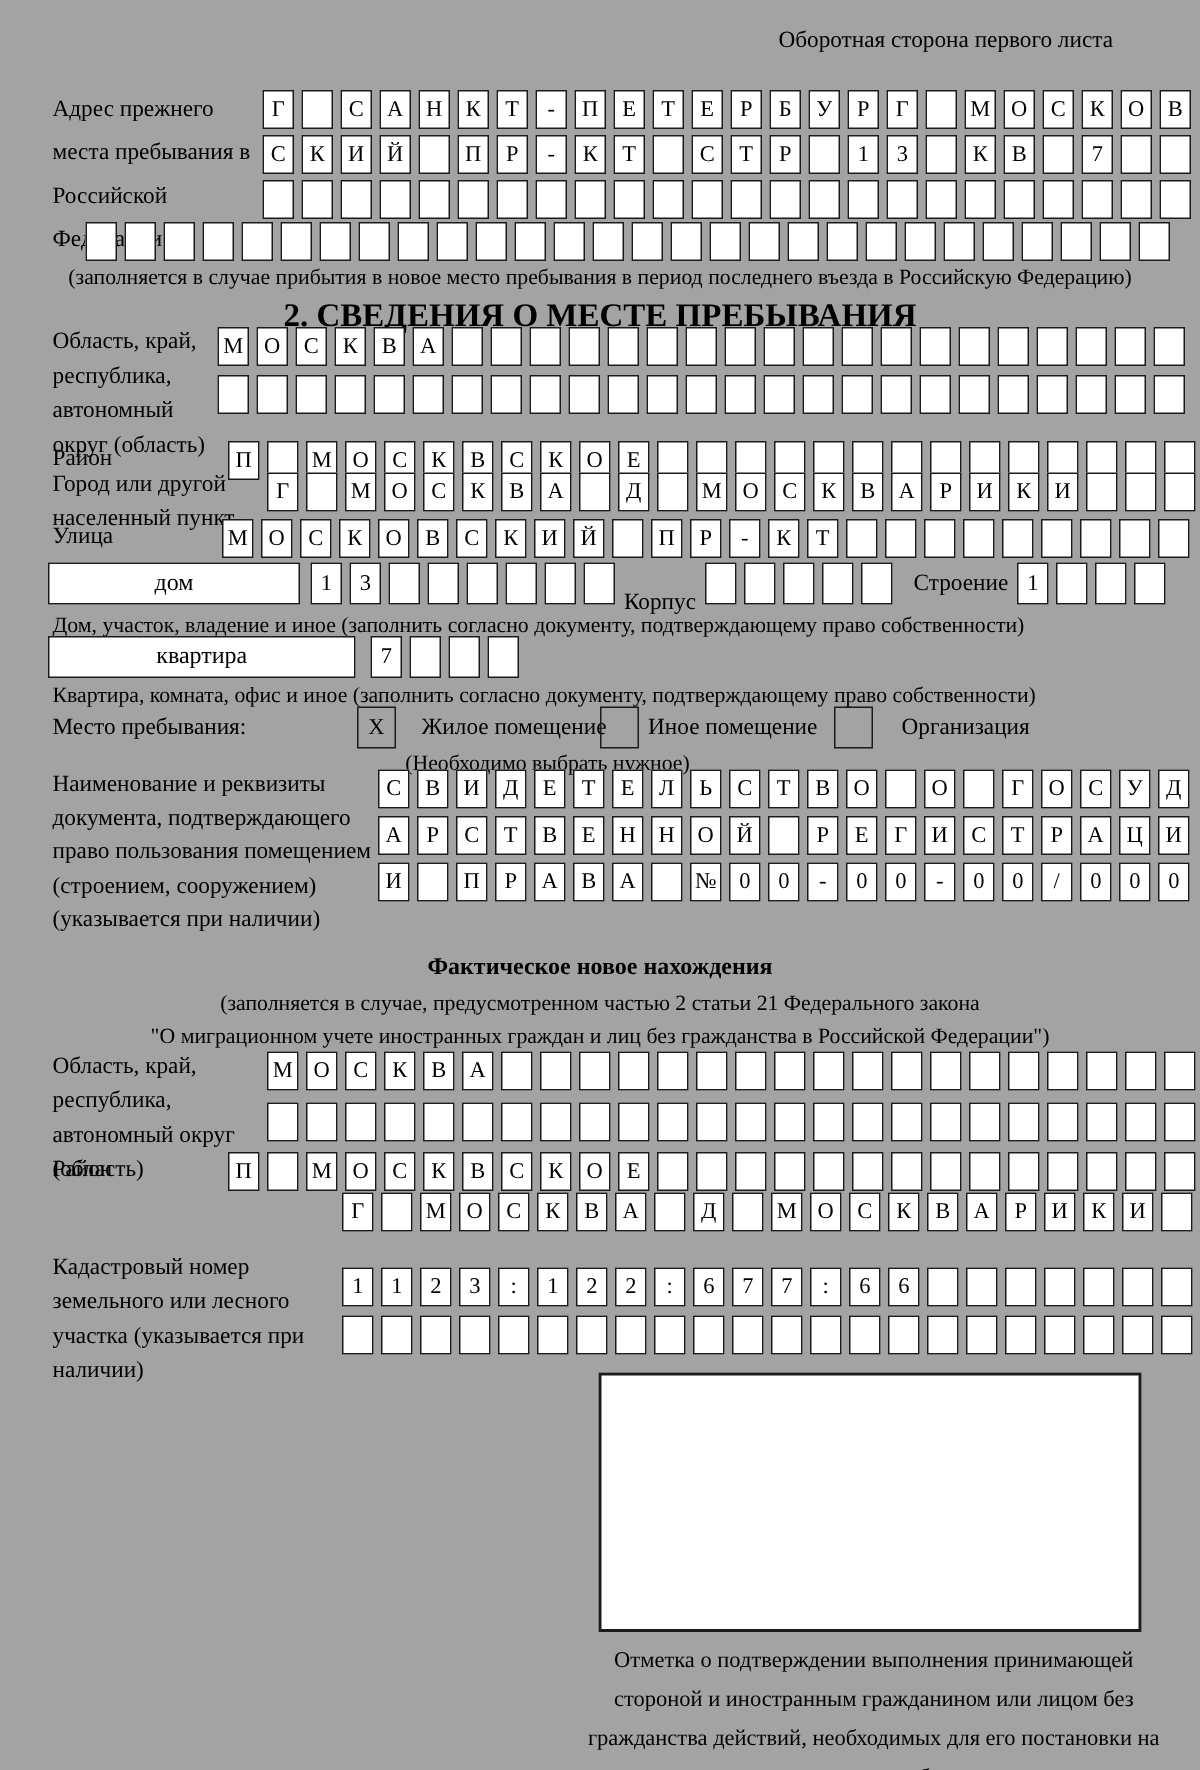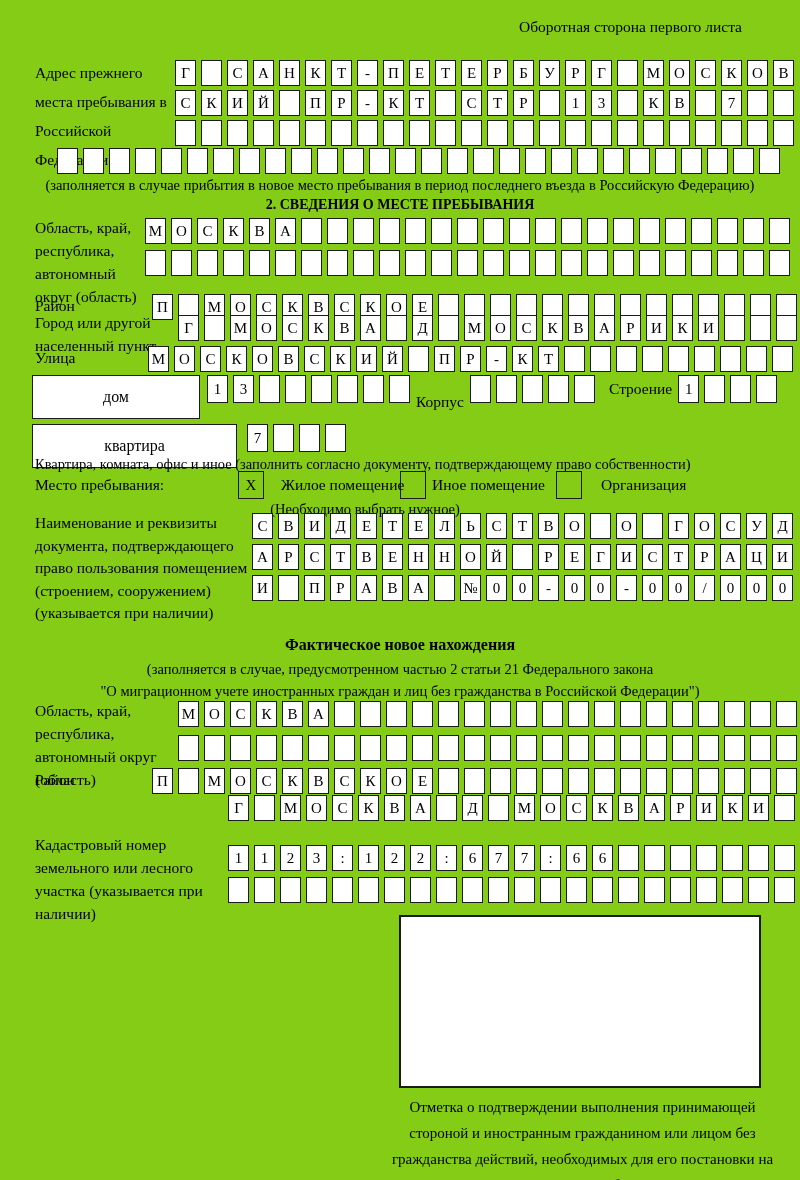--- a/index.html
+++ b/index.html
@@ -1,31 +1,31 @@
 <!DOCTYPE html>
 <html><head>
 <meta charset="utf-8">
 <style>
   html,body{margin:0;padding:0;background:#ffffff;}
   .page{
-    position:relative;width:800px;height:1180px;background:#84cc16;color:#000;
+    position:relative;width:800px;height:1180px;background:#a3a3a3;color:#000;
     font-family:"Liberation Serif","DejaVu Serif",serif;font-size:15.5px;overflow:hidden;
   }
   .abs{position:absolute;}
   .label{line-height:23px;}
   .cells{display:flex;gap:5px;}
   .box{
     flex:0 0 21px;width:21px;height:26px;box-sizing:border-box;
     border:1.6px solid #1b1b1b;background:#fff;
     display:flex;align-items:center;justify-content:center;
     font-size:15px;line-height:1;
   }
   .tall .box{height:28px;}
   .wide-box{
-    box-sizing:border-box;height:44px;border:1.6px solid #1b1b1b;
+    box-sizing:border-box;height:28px;border:1.6px solid #1b1b1b;
     display:flex;align-items:center;justify-content:center;font-size:16px;background:#fff;
   }
   .row-flex{display:flex;align-items:flex-start;}
   .bold{font-weight:bold;}
   .center{text-align:center;}
   .note{font-size:14.5px;}
   .fullw{left:0;width:800px;}
   .chk{
     position:absolute;box-sizing:border-box;width:26px;height:28px;top:0;
     border:1.6px solid #1b1b1b;display:flex;align-items:center;justify-content:center;font-size:15px;
@@ -144,21 +144,21 @@
       <span class="box"></span>
       <span class="box"></span>
       <span class="box"></span>
       <span class="box"></span>
       <span class="box"></span>
       <span class="box"></span>
       <span class="box"></span>
     </div>
   <div class="abs fullw center note" style="top:177px;">(заполняется в случае прибытия в новое место пребывания в период последнего въезда в Российскую Федерацию)</div>
 
-  <div class="abs fullw center bold" style="top:197px;font-size:14px;">2. СВЕДЕНИЯ О МЕСТЕ ПРЕБЫВАНИЯ</div>
+  <div class="abs fullw center bold" style="top:197px;font-size:22px;">2. СВЕДЕНИЯ О МЕСТЕ ПРЕБЫВАНИЯ</div>
 
   <div class="abs label" style="left:35px;top:216px;width:118px;">Область, край, республика, автономный округ (область)</div>
   <div class="abs cells" style="left:145px;top:218px;">
       <span class="box">М</span>
       <span class="box">О</span>
       <span class="box">С</span>
       <span class="box">К</span>
       <span class="box">В</span>
       <span class="box">А</span>
       <span class="box"></span>
@@ -316,20 +316,21 @@
         <span class="box"></span>
       </div>
     <div style="margin-left:14px;line-height:28px;">Строение</div>
     <div class="cells" style="margin-left:6px;">
         <span class="box">1</span>
         <span class="box"></span>
         <span class="box"></span>
         <span class="box"></span>
       </div>
   </div>
+  <div class="abs note" style="left:35px;top:409px;">Дом, участок, владение и иное (заполнить согласно документу, подтверждающему право собственности)</div>
 
   <div class="abs row-flex tall" style="left:32px;top:424px;">
     <div class="wide-box" style="width:205px;">квартира</div>
     <div class="cells" style="margin-left:10px;">
         <span class="box">7</span>
         <span class="box"></span>
         <span class="box"></span>
         <span class="box"></span>
       </div>
   </div>

